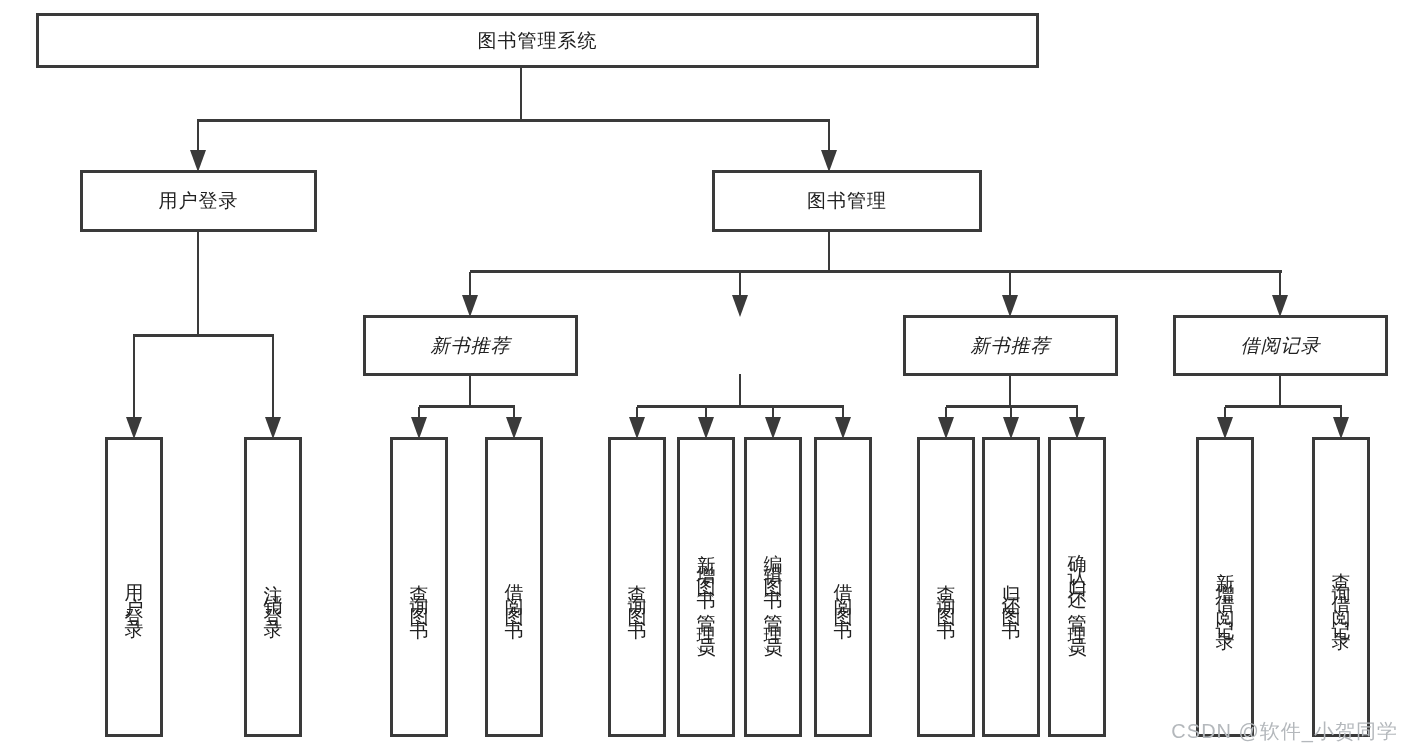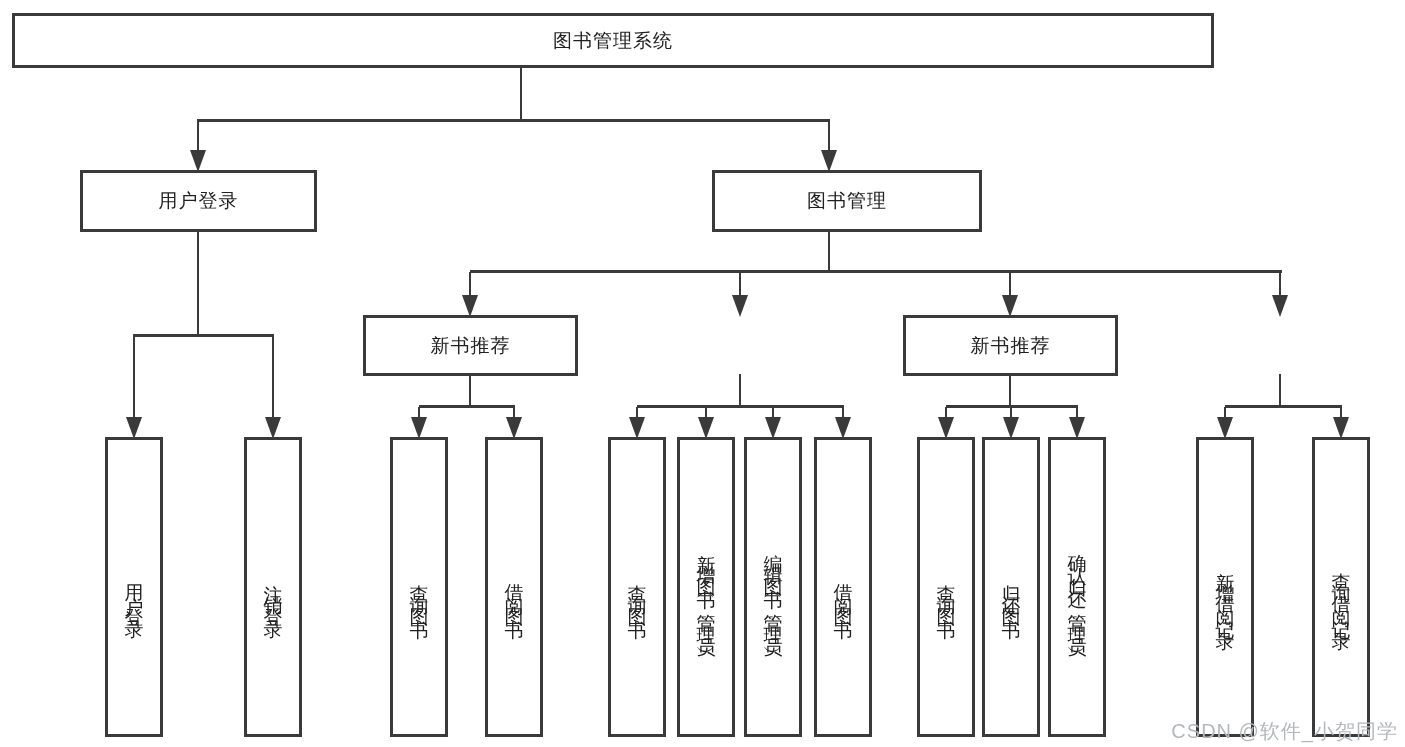--- a/index.html
+++ b/index.html
@@ -17,23 +17,23 @@
     border: 3px solid #3a3a3a;
     background: #ffffff;
     display: flex;
     align-items: center;
     justify-content: center;
     color: #212121;
     font-size: 19px;
     letter-spacing: 1px;
     z-index: 2;
   }
-  .root-box  { left: 12px;  top: 13px;  width: 1202px; height: 55px; }
+  .root-box  { left: 36px;  top: 13px;  width: 1003px; height: 55px; }
   .l2        { top: 170px; height: 62px; }
-  .l3        { top: 315px; height: 61px; width: 215px; }
+  .l3        { top: 315px; height: 61px; width: 215px; font-style: italic; }
   .leaf      { top: 437px; height: 300px; width: 58px; }
   .vtext {
     writing-mode: vertical-rl;
     text-orientation: mixed;
     font-size: 19px;
     letter-spacing: 12px;
     margin-bottom: -12px;
     color: #212121;
     white-space: nowrap;
   }
@@ -116,20 +116,21 @@
       <div class="ahead" style="left: 1333px; top: 417px;"></div>
     </div>
 
   <div class="node root-box">图书管理系统</div>
 
   <div class="node l2" style="left:80px;width:237px">用户登录</div>
   <div class="node l2" style="left:712px;width:270px">图书管理</div>
 
   <div class="node l3" style="left:363px">新书推荐</div>
   <div class="node l3" style="left:903px">新书推荐</div>
+  <div class="node l3" style="left:1173px">借阅记录</div>
 
   <div class="node leaf" style="left:105px">
     <span class="vtext">用户登录</span>
     </div>
   <div class="node leaf" style="left:244px">
     <span class="vtext">注销登录</span>
     </div>
   <div class="node leaf" style="left:390px">
     <span class="vtext">查询图书</span>
     </div>

